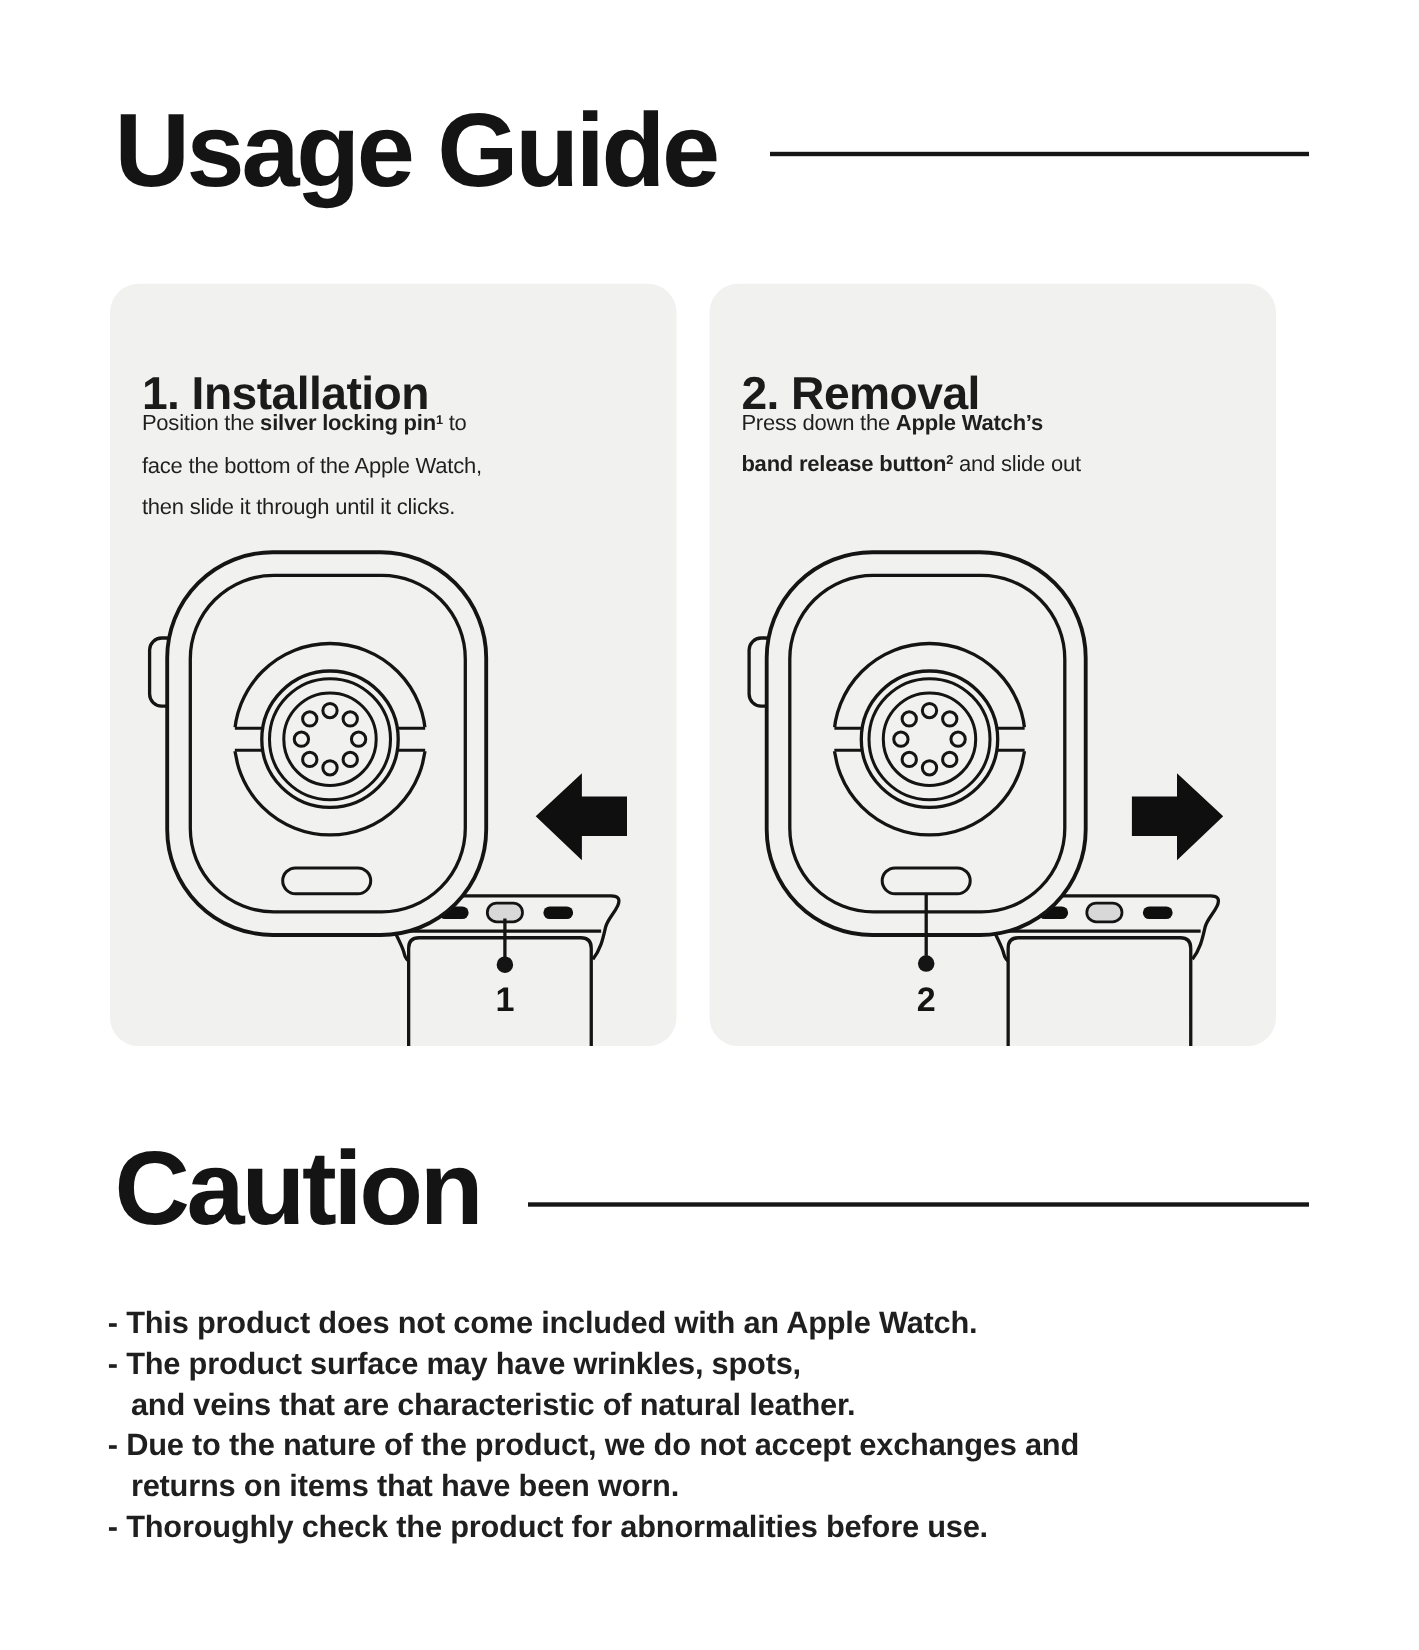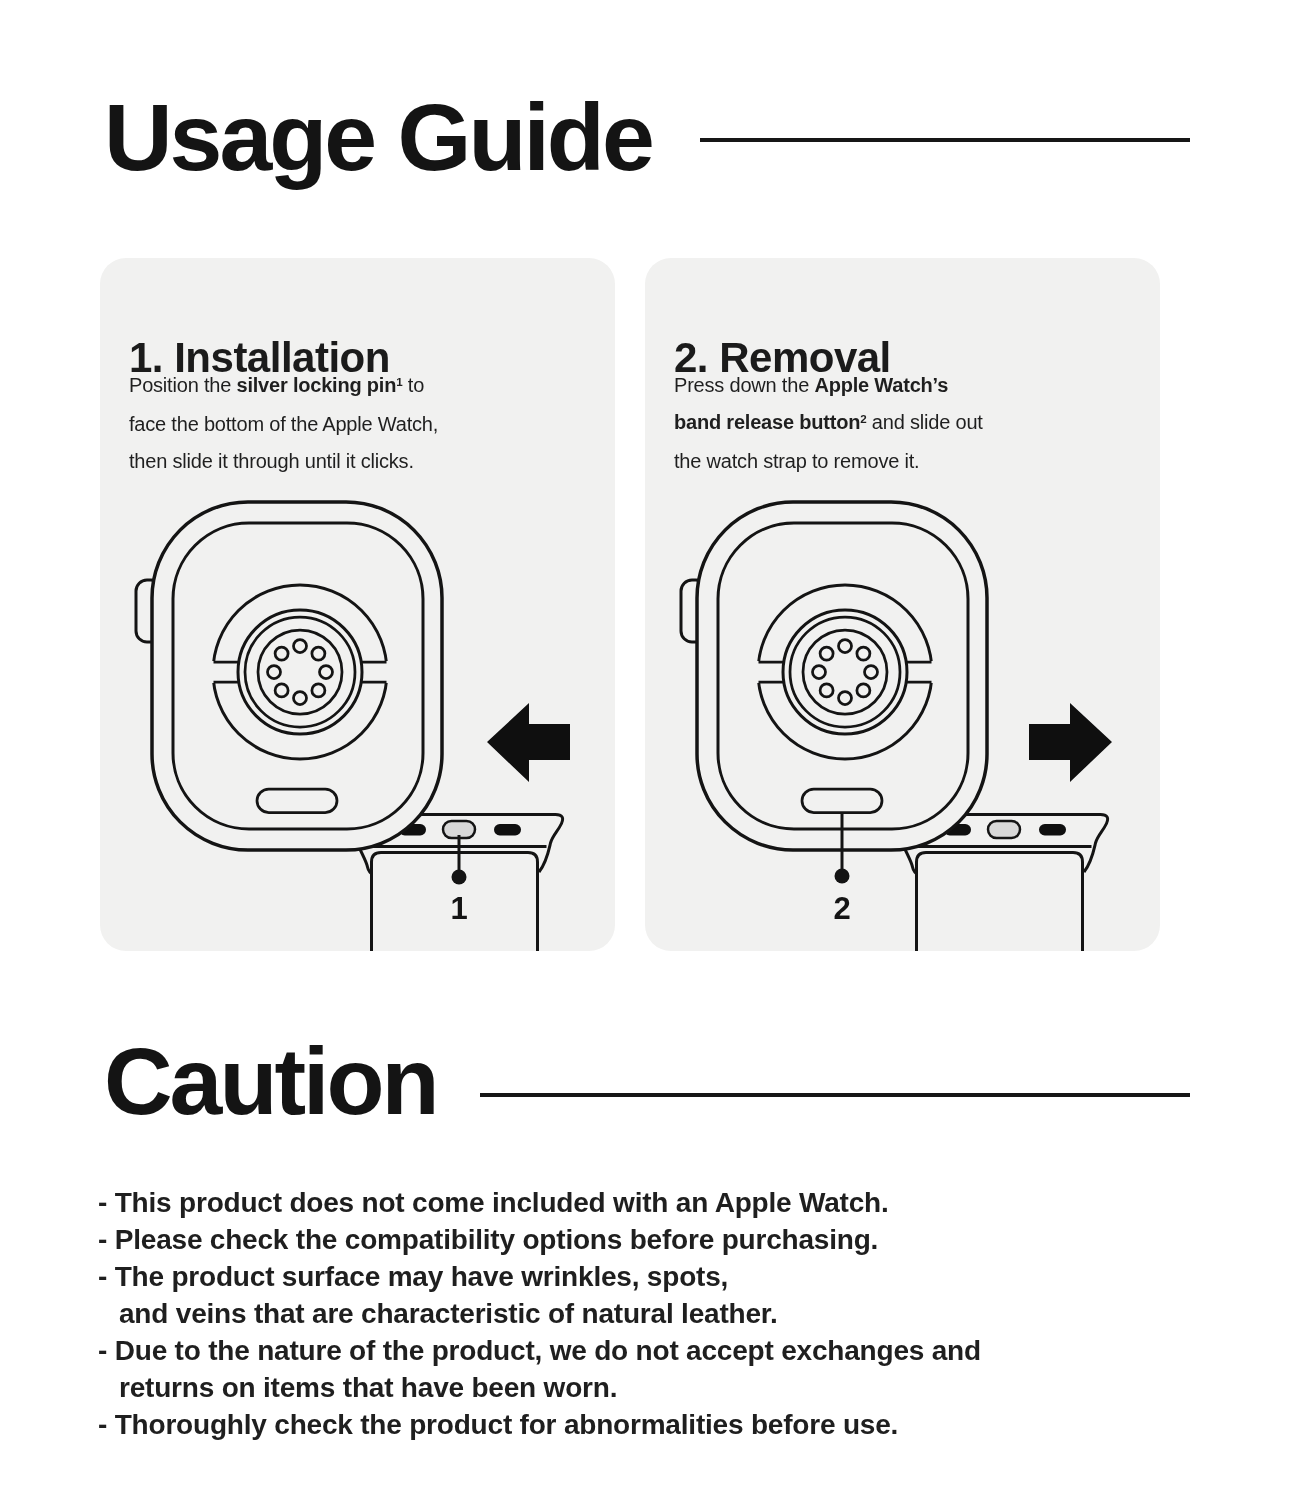--- a/index.html
+++ b/index.html
@@ -121,41 +121,39 @@
           <text class="callout-num" x="359" y="661">1</text>
         </g>
       </svg>
     </article>
 
     <article class="card card-2">
       <h2>2. Removal</h2>
       <div class="card-body">
           <div class="line"><span>Press down the </span><span class="b">Apple Watch’s</span></div>
           <div class="line"><span class="b">band release button</span><span class="sup">2</span><span> and slide out</span></div>
-          <div class="line"><span>the watch strap to remove it.</span></div>
         </div>
       <svg class="illus" viewBox="0 0 515 693">
         <use href="#watch-and-band"></use>
         <polygon points="467,484 425,445 425,466 384,466 384,502 425,502 425,524" fill="#0f0f0f"></polygon>
         <g>
           <line x1="197" y1="555" x2="197" y2="611" stroke="#141414" stroke-width="3"></line>
           <circle cx="197" cy="618" r="7.5" fill="#141414"></circle>
           <text class="callout-num" x="197" y="661">2</text>
         </g>
       </svg>
     </article>
 
   </section>
 
   <h1 class="big-title title-caution">Caution</h1>
   <div class="rule rule-caution"></div>
 
   <div class="caution-list">
       <div class="c-line">- This product does not come included with an Apple Watch.</div>
-      <div class="c-line">- Please check the compatibility options before purchasing.</div>
       <div class="c-line">- The product surface may have wrinkles, spots,</div>
       <div class="c-line indent">and veins that are characteristic of natural leather.</div>
       <div class="c-line">- Due to the nature of the product, we do not accept exchanges and</div>
       <div class="c-line indent">returns on items that have been worn.</div>
       <div class="c-line">- Thoroughly check the product for abnormalities before use.</div>
     </div>
 
 </div>
 
 </body></html>

